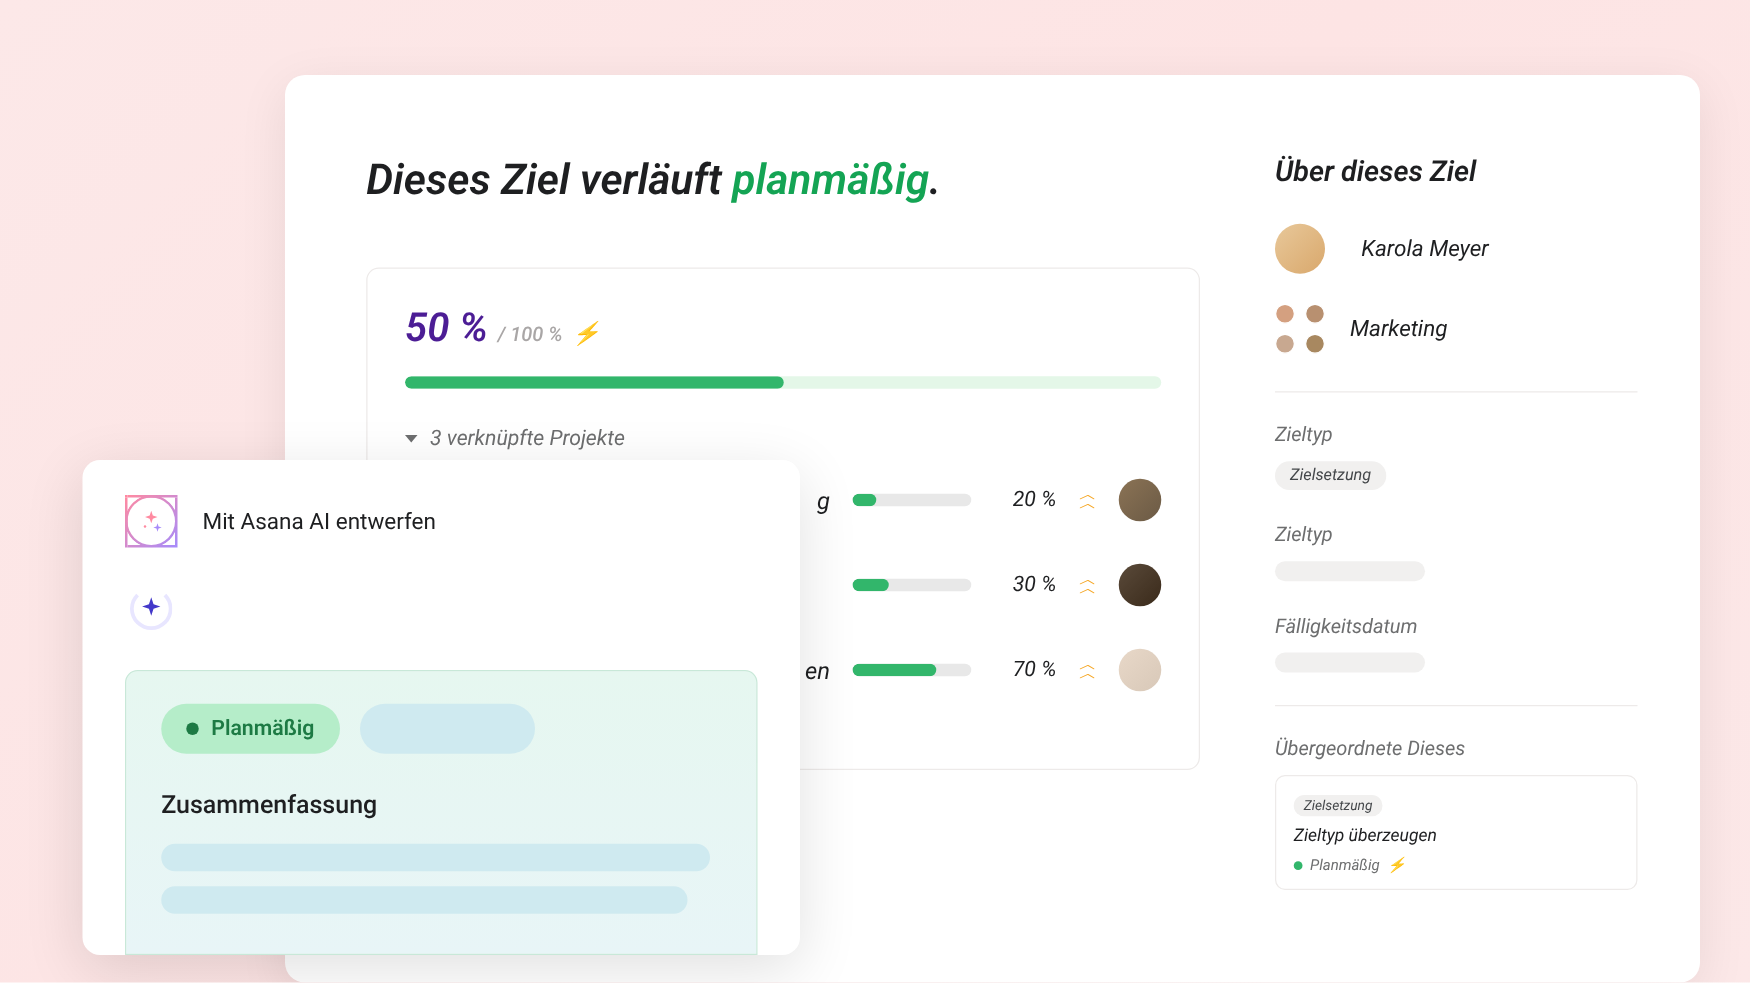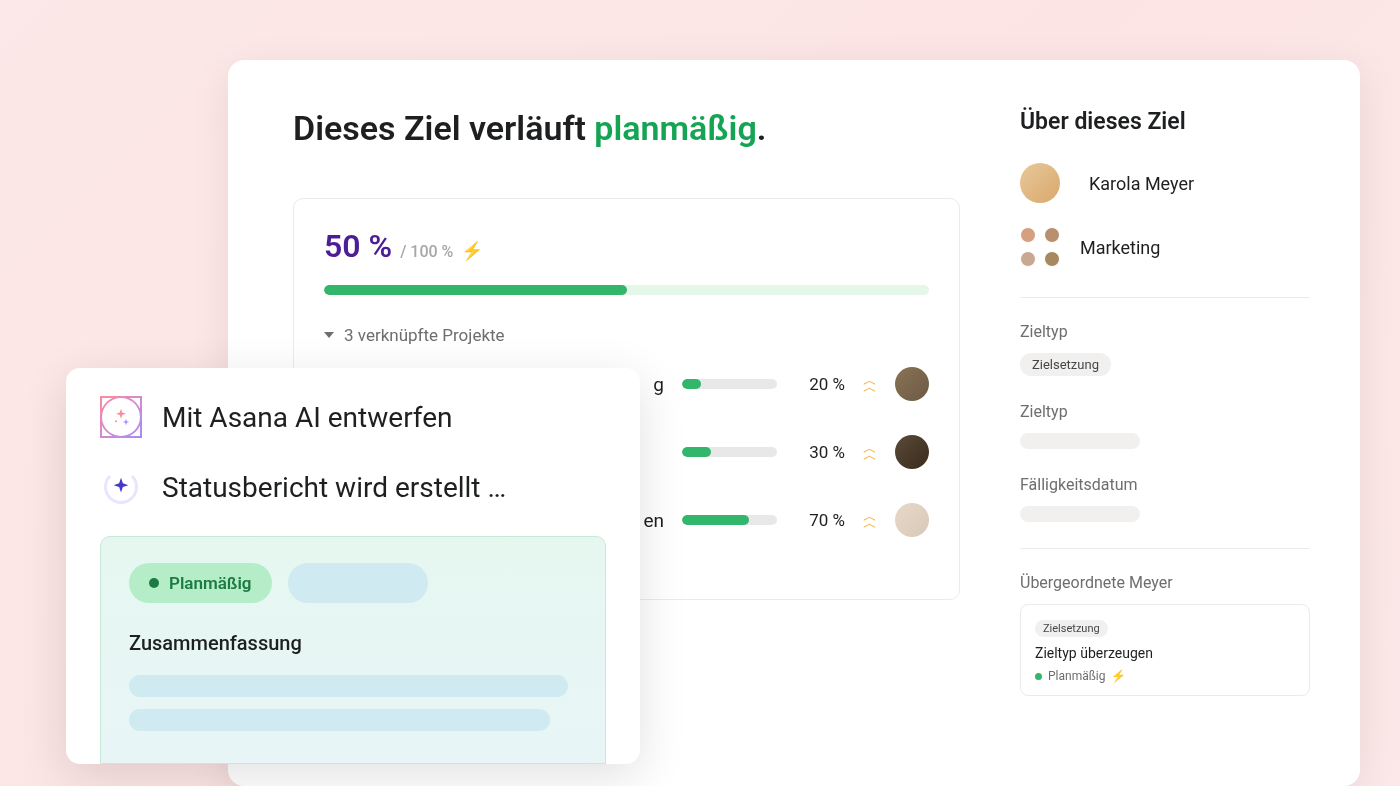--- a/index.html
+++ b/index.html
@@ -14,23 +14,24 @@
 
 .main-card {
   position: absolute;
   top: 60px;
   left: 228px;
   right: 40px;
   bottom: 0;
   background: #fff;
   border-radius: 16px;
   box-shadow: 0 10px 40px rgba(0,0,0,0.08);
-  padding: 48px 50px 0 65px;
+  padding: 64px 50px 0 65px;
   display: flex;
   gap: 60px;
+  font-style: italic;
 }
 
 .main-left { flex: 1; min-width: 0; }
 .main-right { width: 290px; flex-shrink: 0; }
 
 .headline {
   font-size: 34px;
   font-weight: 600;
   color: #1e1f21;
   margin-bottom: 50px;
@@ -210,21 +211,21 @@
   position:relative;
 }
 .ai-icon-ring::before{
   content:""; position:absolute; inset:-2px; border-radius:50%;
   border:2px solid transparent;
   background: linear-gradient(135deg,#ff8aa1,#a78bfa) border-box;
   -webkit-mask: linear-gradient(#fff 0 0) padding-box, linear-gradient(#fff 0 0);
   -webkit-mask-composite: xor; mask-composite: exclude;
 }
 .sparkle-svg { position:relative; z-index:1; }
-.ai-title { font-size: 28px; color:#1e1f21; }
+.ai-title { font-size: 18px; color:#1e1f21; }
 
 .ai-loading-icon {
   width: 42px; height: 42px; position:relative;
   display:flex; align-items:center; justify-content:center;
 }
 .ai-loading-ring {
   position:absolute; inset:4px;
   border: 3px solid #e8e6ff;
   border-top-color: transparent;
   border-radius: 50%;
@@ -349,21 +350,21 @@
       <div class="field-placeholder"></div>
     </div>
 
     <div class="field-block">
       <div class="field-label">Fälligkeitsdatum</div>
       <div class="field-placeholder"></div>
     </div>
 
     <div class="divider"></div>
 
-    <div class="field-label">Übergeordnete Meyer</div>
+    <div class="field-label">Übergeordnete Dieses</div>
     <div class="parent-goal-card">
       <span class="pill">Zielsetzung</span>
       <div class="parent-goal-title">Zieltyp überzeugen</div>
       <div class="parent-goal-status">
         <span class="dot-green"></span>
         <span>Planmäßig</span>
         <span class="lightning" style="font-size:12px">⚡</span>
       </div>
     </div>
   </div>
@@ -381,21 +382,20 @@
     <span class="ai-title">Mit Asana AI entwerfen</span>
   </div>
 
   <div class="ai-row">
     <div class="ai-loading-icon">
       <div class="ai-loading-ring"></div>
       <svg width="22" height="22" viewBox="0 0 24 24" fill="#4338ca">
         <path d="M12 2l2 6 6 2-6 2-2 6-2-6-6-2 6-2 2-6z"></path>
       </svg>
     </div>
-    <span class="ai-title">Statusbericht wird erstellt …</span>
   </div>
 
   <div class="ai-content">
     <div class="ai-chips">
       <div class="chip-on-track">
         <span class="dot"></span>
         <span>Planmäßig</span>
       </div>
       <div class="chip-ghost"></div>
     </div>

